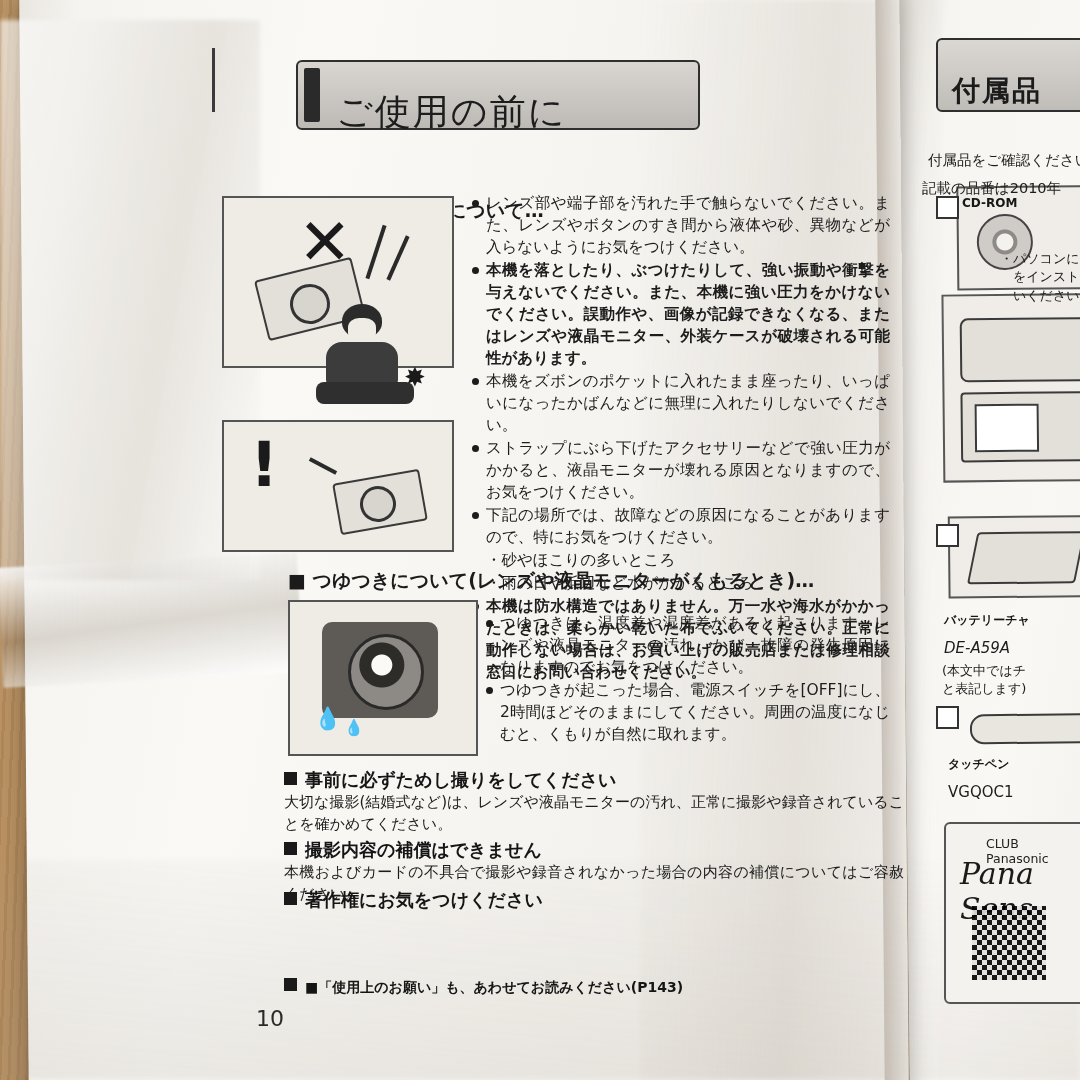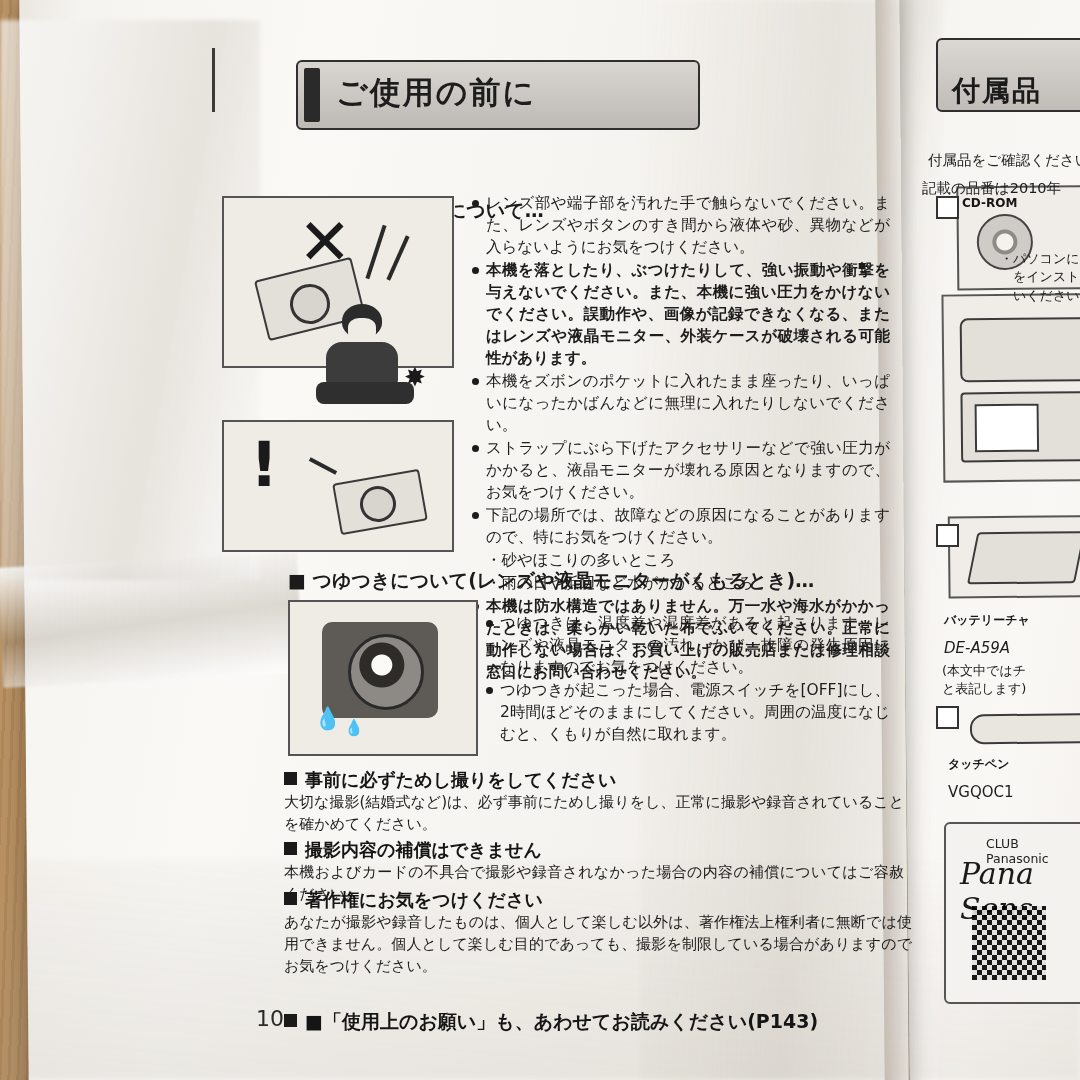--- a/index.html
+++ b/index.html
@@ -65,22 +65,22 @@
   
   .hdr{
     position:absolute;left:296px;top:60px;width:400px;height:66px;
     border:2px solid #2f2f2f;border-radius:6px;
     background:linear-gradient(180deg,#d9d6d1,#bdbab5);
   }
   .hdr:before{
     content:"";position:absolute;left:6px;top:6px;width:16px;height:54px;background:#2a2a2a;border-radius:2px;
   }
   .hdr-title{
-    position:absolute;left:336px;top:72px;width:420px;
-    font-size:31px;font-weight:bold;color:#1d1d1d;letter-spacing:2px;
+    position:absolute;left:336px;top:88px;width:420px;
+    font-size:36px;font-weight:normal;color:#1d1d1d;letter-spacing:2px;
   }
 
   .sub{
     position:absolute;font-weight:bold;color:#1b1b1b;
   }
   .sub-1{left:288px;top:158px;font-size:19px;margin-top:40px;}
   .sub-2{left:288px;top:568px;font-size:19px;}
 
   
   .illus{
@@ -117,21 +117,21 @@
     content:"";display:inline-block;width:13px;height:13px;background:#1a1a1a;margin-right:8px;vertical-align:1px;
   }
   .pp{position:absolute;font-size:15px;line-height:1.45;color:#1c1c1c;text-align:justify;}
 
   .hd-1{left:284px;top:768px;}
   .pp-1{left:284px;top:792px;width:620px;}
   .hd-2{left:284px;top:838px;}
   .pp-2{left:284px;top:862px;width:620px;}
   .hd-3{left:284px;top:888px;text-align:center;}
   .pp-3{left:284px;top:912px;width:628px;}
-  .hd-4{left:284px;top:1009px;font-size:19px;}
+  .hd-4{left:284px;top:978px;font-size:14px;}
 
   .pageno{position:absolute;left:256px;top:1006px;font-size:22px;color:#2a2a2a;}
 
   
   .r-hdr{
     position:absolute;left:936px;top:38px;width:180px;height:70px;
     border:2px solid #2f2f2f;border-radius:6px;background:linear-gradient(180deg,#dbd8d3,#c0bdb8);
   }
   .r-hdr-title{position:absolute;left:952px;top:56px;font-size:28px;font-weight:bold;color:#1b1b1b;letter-spacing:2px;margin-top:16px;}
   .r-txt{position:absolute;font-size:14.5px;color:#1d1d1d;line-height:1.5;}
@@ -246,27 +246,26 @@
   </div>
 
   <div class="txt block-2">
     <ul class="bullets">
       <li>つゆつきは、温度差や湿度差があると起こります。レンズや液晶モニターの汚れ、かび、故障の発生原因になりますのでお気をつけください。</li>
       <li>つゆつきが起こった場合、電源スイッチを[OFF]にし、2時間ほどそのままにしてください。周囲の温度になじむと、くもりが自然に取れます。</li>
     </ul>
   </div>
 
   <div class="hd hd-1">事前に必ずためし撮りをしてください</div>
-  <div class="pp pp-1">大切な撮影(結婚式など)は、必ず事前にためし撮りをし、正常に撮影や録音されていることを確かめてください。</div>
+  <div class="pp pp-1">大切な撮影(結婚式など)は、レンズや液晶モニターの汚れ、正常に撮影や録音されていることを確かめてください。</div>
 
   <div class="hd hd-2">撮影内容の補償はできません</div>
   <div class="pp pp-2">本機およびカードの不具合で撮影や録音されなかった場合の内容の補償についてはご容赦ください。</div>
 
   <div class="hd hd-3">著作権にお気をつけください</div>
-  <div class="pp pp-3">あなたが撮影や録音したものは、個人として楽しむ以外は、著作権法上権利者に無断では使用できません。個人として楽しむ目的であっても、撮影を制限している場合がありますのでお気をつけください。</div>
 
   <div class="hd hd-4">■「使用上のお願い」も、あわせてお読みください(P143)</div>
 
   <div class="pageno">10</div>
 
   <div class="r-hdr"></div>
   <div class="r-hdr-title">付属品</div>
 
   <div class="r-txt r-line1">付属品をご確認ください。</div>
   <div class="r-txt r-line2">記載の品番は2010年</div>

